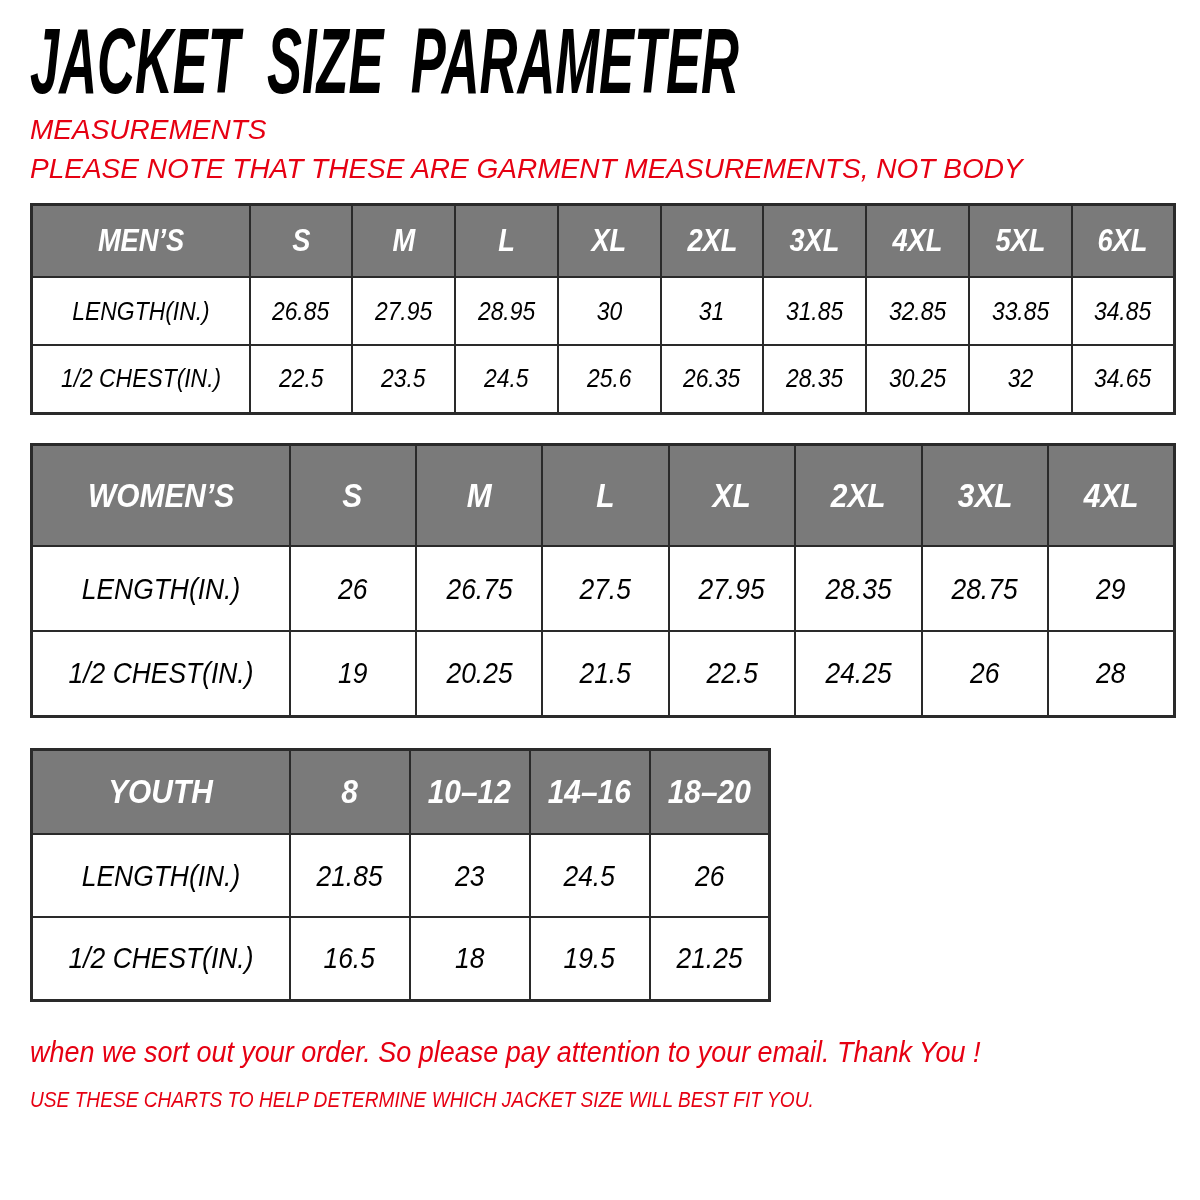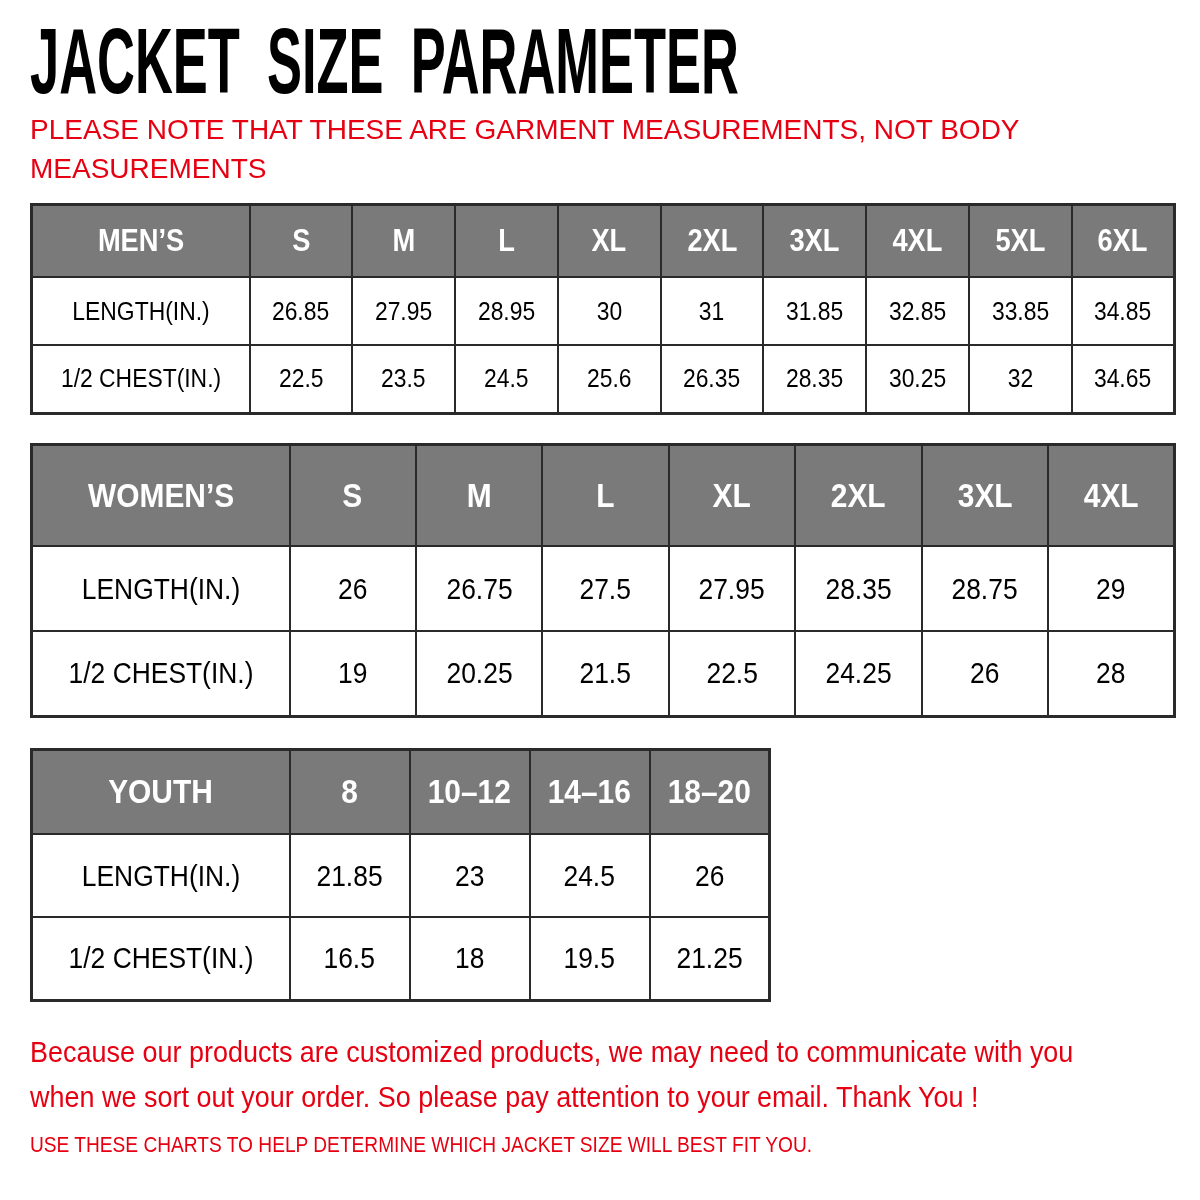--- a/index.html
+++ b/index.html
@@ -7,21 +7,21 @@
     --header-gray:#7a7a7a;
     --border-dark:#2a2a2a;
   }
   *{ box-sizing:border-box; }
   html,body{ margin:0; padding:0; background:#ffffff; }
   body{
     width:1200px; height:1200px; overflow:hidden;
     font-family:"Liberation Sans", sans-serif;
     color:#000;
   }
-  .page{ padding:18px 20px 0 30px; }
+  .page{ padding:18px 20px 0 30px;font-style:italic; }
 
   
   .title{
     margin:0; font-size:92px; line-height:0.95; font-weight:bold;
     white-space:nowrap; color:#000;
   }
   .title .squeeze{
     display:inline-block; transform:scaleX(0.57); transform-origin:0 50%;
     letter-spacing:0; word-spacing:0.24em;
   }
@@ -78,22 +78,22 @@
   .fit-note .squeeze3{ display:inline-block; transform:scaleX(0.87); transform-origin:0 50%; }
 </style>
 </head>
 <body>
 
 <div class="page">
 
   <h1 class="title"><span class="squeeze">JACKET SIZE PARAMETER</span></h1>
 
   <div class="note">
+    <div>MEASUREMENTS</div>
     <div>PLEASE NOTE THAT THESE ARE GARMENT MEASUREMENTS, NOT BODY</div>
-    <div>MEASUREMENTS</div>
   </div>
 
   <table class="size-table t-mens">
       <thead>
         <tr>
           <td class="label-col"><span class="cd">MEN’S</span></td>
           <td><span class="cd">S</span></td>
           <td><span class="cd">M</span></td>
           <td><span class="cd">L</span></td>
           <td><span class="cd">XL</span></td>
@@ -191,19 +191,18 @@
           <td class="label-col"><span class="cd">1/2 CHEST(IN.)</span></td>
           <td><span class="cd">16.5</span></td>
           <td><span class="cd">18</span></td>
           <td><span class="cd">19.5</span></td>
           <td><span class="cd">21.25</span></td>
         </tr>
       </tbody>
     </table>
 
   <div class="footer">
-    <div class="line"><span class="squeeze2">Because our products are customized products, we may need to communicate with you</span></div>
     <div class="line"><span class="squeeze2">when we sort out your order. So please pay attention to your email. Thank You !</span></div>
   </div>
 
   <div class="fit-note"><span class="squeeze3">USE THESE CHARTS TO HELP DETERMINE WHICH JACKET SIZE WILL BEST FIT YOU.</span></div>
 
 </div>
 
 </body></html>

